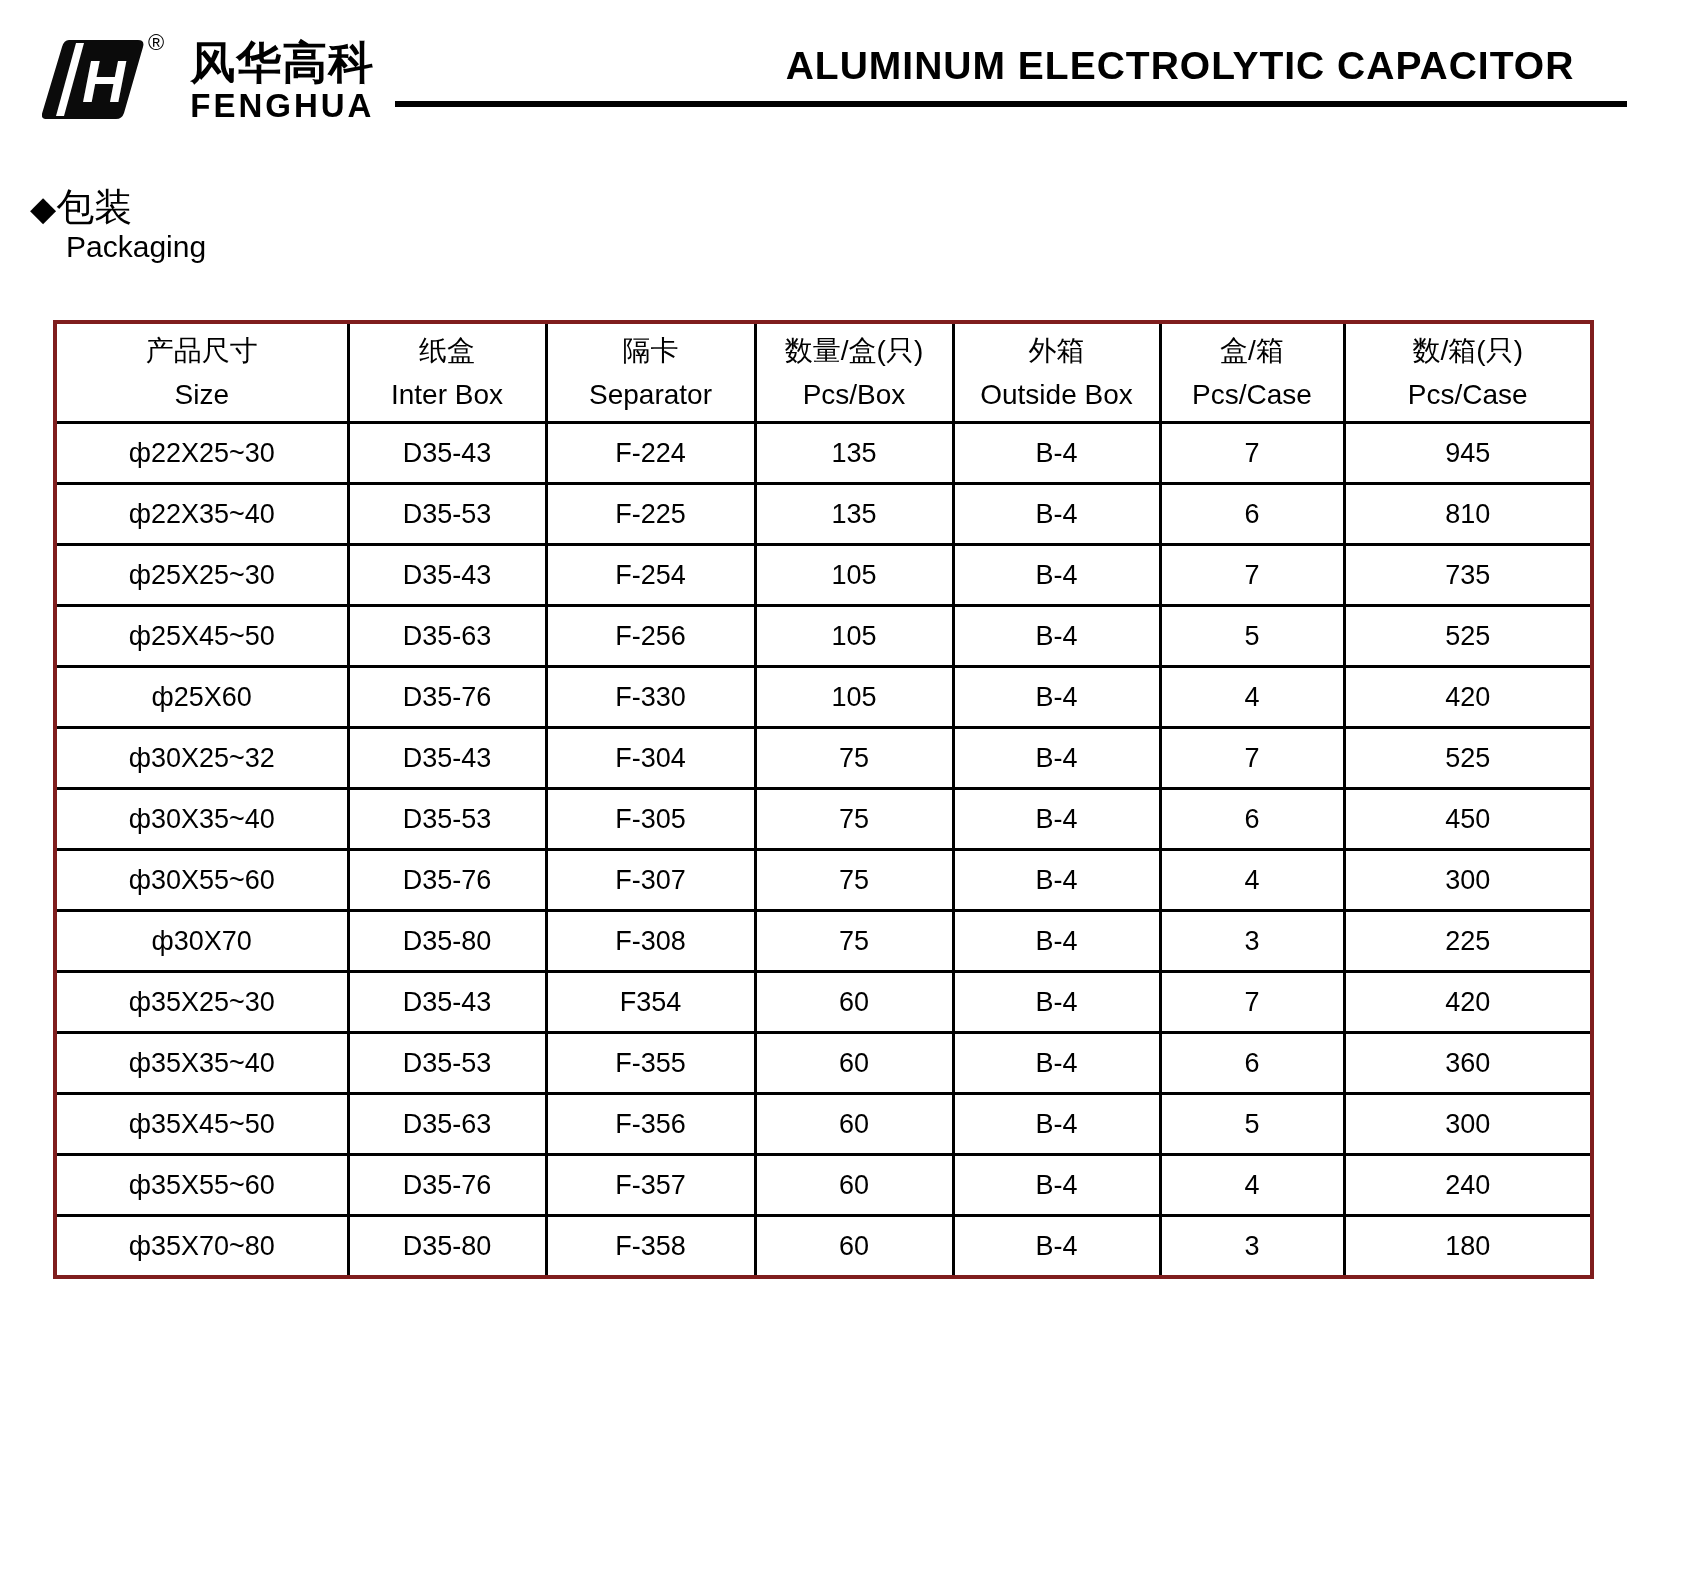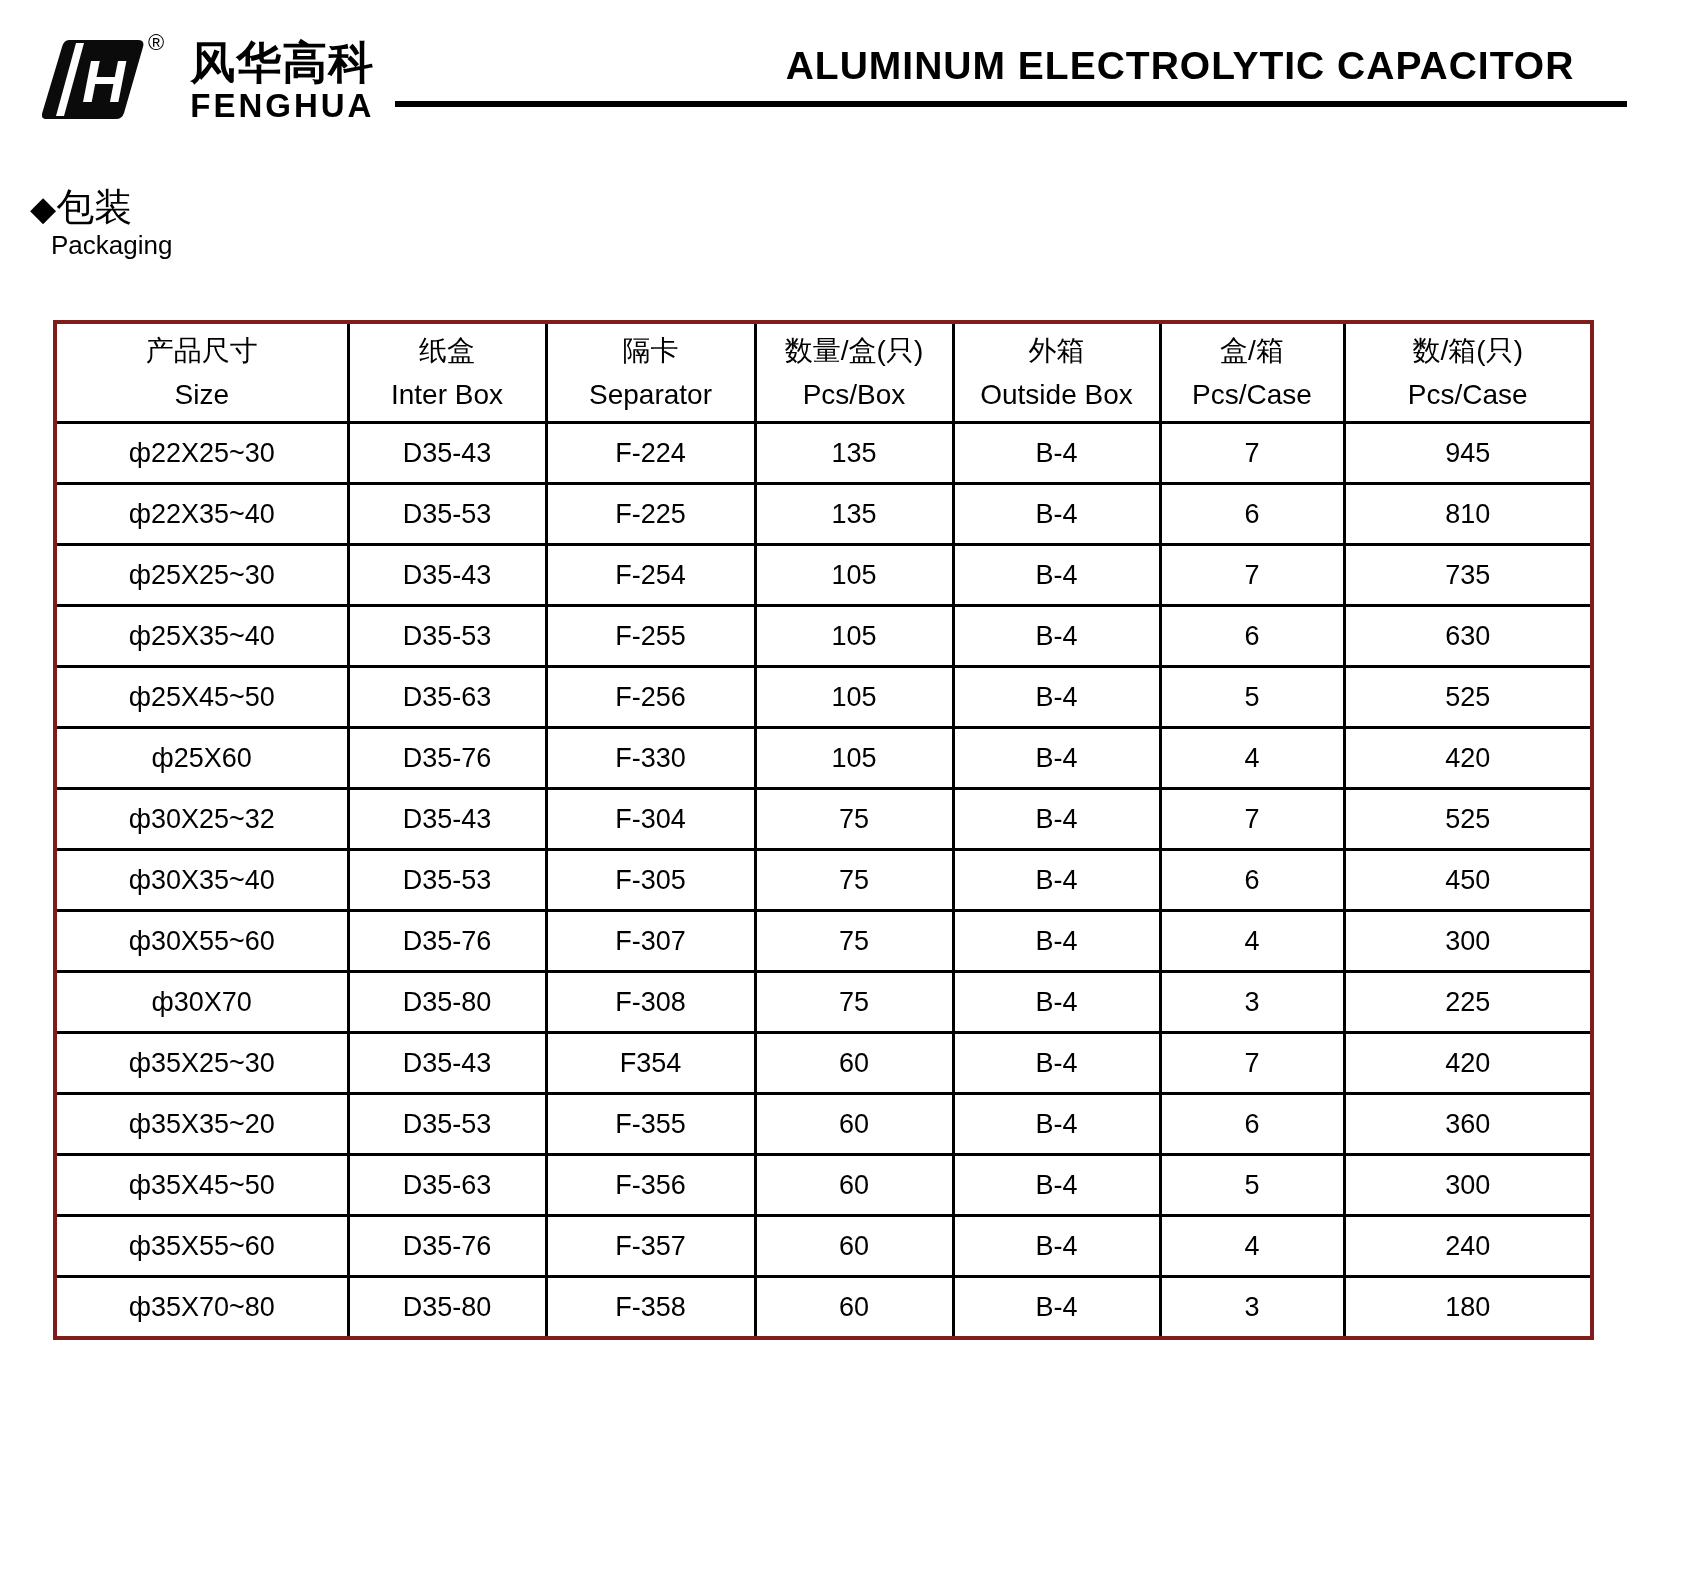--- a/index.html
+++ b/index.html
@@ -82,23 +82,23 @@
     position: absolute;
     left: 30px;
     top: 188px;
     font-size: 38px;
     line-height: 1.0;
     white-space: nowrap;
   }
   .section-bullet { font-size: 34px; }
   .section-sub {
     position: absolute;
-    left: 51px;
+    left: 66px;
     top: 232px;
-    font-size: 26px;
+    font-size: 30px;
     line-height: 1.0;
     white-space: nowrap;
   }
 
   
   table.pkg {
     position: absolute;
     left: 53px;
     top: 320px;
     width: 1537px;
@@ -238,29 +238,20 @@
         <tr>
         <td>ф25X25~30</td>
         <td>D35-43</td>
         <td>F-254</td>
         <td>105</td>
         <td>B-4</td>
         <td>7</td>
         <td>735</td>
       </tr>
         <tr>
-        <td>ф25X35~40</td>
-        <td>D35-53</td>
-        <td>F-255</td>
-        <td>105</td>
-        <td>B-4</td>
-        <td>6</td>
-        <td>630</td>
-      </tr>
-        <tr>
         <td>ф25X45~50</td>
         <td>D35-63</td>
         <td>F-256</td>
         <td>105</td>
         <td>B-4</td>
         <td>5</td>
         <td>525</td>
       </tr>
         <tr>
         <td>ф25X60</td>
@@ -310,21 +301,21 @@
         <tr>
         <td>ф35X25~30</td>
         <td>D35-43</td>
         <td>F354</td>
         <td>60</td>
         <td>B-4</td>
         <td>7</td>
         <td>420</td>
       </tr>
         <tr>
-        <td>ф35X35~20</td>
+        <td>ф35X35~40</td>
         <td>D35-53</td>
         <td>F-355</td>
         <td>60</td>
         <td>B-4</td>
         <td>6</td>
         <td>360</td>
       </tr>
         <tr>
         <td>ф35X45~50</td>
         <td>D35-63</td>

